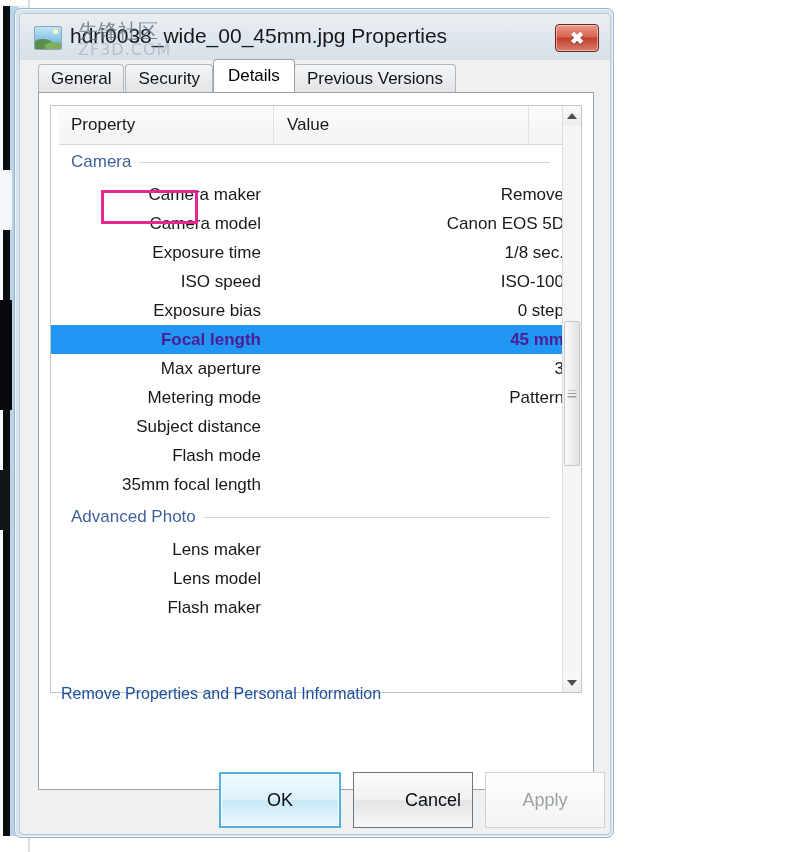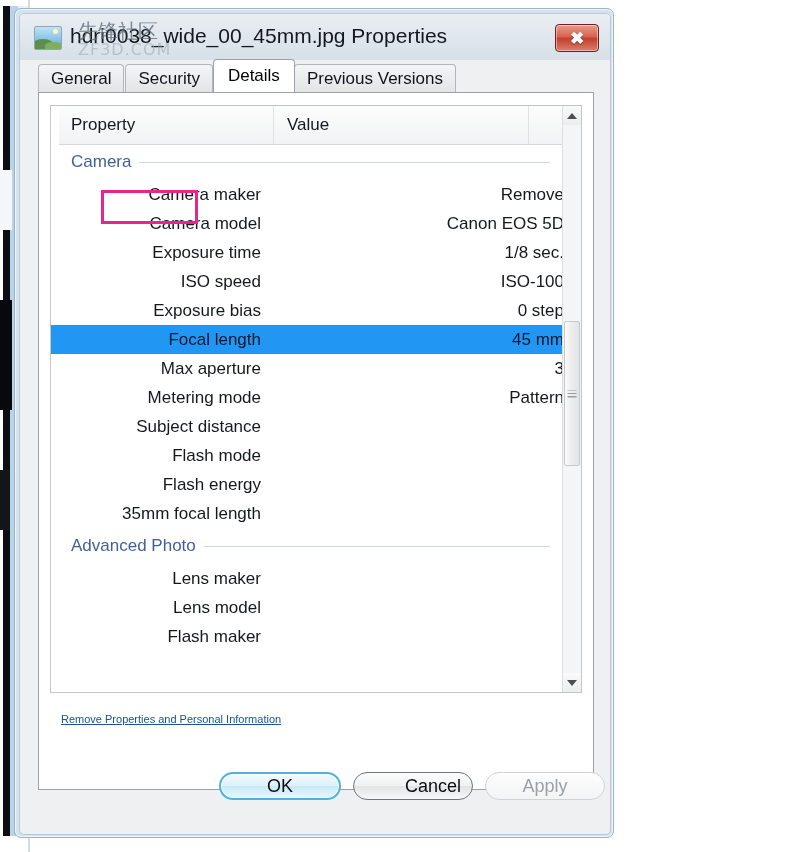--- a/index.html
+++ b/index.html
@@ -230,21 +230,22 @@
     white-space: nowrap; overflow: hidden;
     box-sizing: border-box;
   }
   .row .val {
     flex: 1; padding-left: 5px;
     white-space: nowrap; overflow: hidden;
     box-sizing: border-box;
   }
   .row.selected {
     background: #2196f3;
-    color: #0f172a;
+    color: #4c1d95;
+    font-weight: bold;
   }
   .section-row {
     position: relative;
     height: 36px;
     display: flex; align-items: center;
     box-sizing: border-box;
   }
   .section-row .sec-label {
     font-size: 17px; color: #41619c;
     padding-left: 20px; padding-right: 8px;
@@ -305,40 +306,39 @@
     width: 9px; height: 7px;
     background:
       linear-gradient(to bottom,
         #9b9e9f 0px, #9b9e9f 1px, transparent 1px, transparent 3px,
         #9b9e9f 3px, #9b9e9f 4px, transparent 4px, transparent 6px,
         #9b9e9f 6px, #9b9e9f 7px);
   }
 
   
   #remove-link {
-    position: absolute; left: 22px; top: 620px;
-    font-size: 11px; color: #1c4f9c;
-    text-decoration: underline;
+    position: absolute; left: 22px; top: 592px;
+    font-size: 16px; color: #1c4f9c;
     cursor: pointer;
     white-space: nowrap;
     font-family: "Liberation Sans", sans-serif;
   }
 
   
   #buttonbar {
     position: absolute; left: 0; bottom: 16px;
     width: 592px; height: 46px;
   }
   .dlg-btn {
     position: absolute; top: 0;
-    height: 28px;
+    height: 56px;
     display: flex; align-items: center; justify-content: center;
     font-size: 18px;
     font-family: "Liberation Sans", sans-serif;
-    border-radius: 14px;
+    border-radius: 0;
     box-sizing: border-box;
     cursor: pointer;
     white-space: nowrap;
   }
   #btn-ok {
     left: 199px; width: 122px;
     background: linear-gradient(to bottom, #f2fbff 0%, #ddf1fb 48%, #c8e8f8 52%, #eaf8fe 100%);
     border: 2px solid #4fb3e0;
     color: #0b0e11;
     box-shadow: 0 0 0 1px #ffffff inset;
@@ -455,24 +455,20 @@
           </div>
           <div class="row">
             <span class="prop">Subject distance</span>
             <span class="val"></span>
           </div>
           <div class="row">
             <span class="prop">Flash mode</span>
             <span class="val"></span>
           </div>
           <div class="row">
-            <span class="prop">Flash energy</span>
-            <span class="val"></span>
-          </div>
-          <div class="row">
             <span class="prop">35mm focal length</span>
             <span class="val"></span>
           </div>
 
           <div class="section-row">
             <span class="sec-label">Advanced Photo</span>
             <span class="sec-rule"></span>
           </div>
 
           <div class="row">

